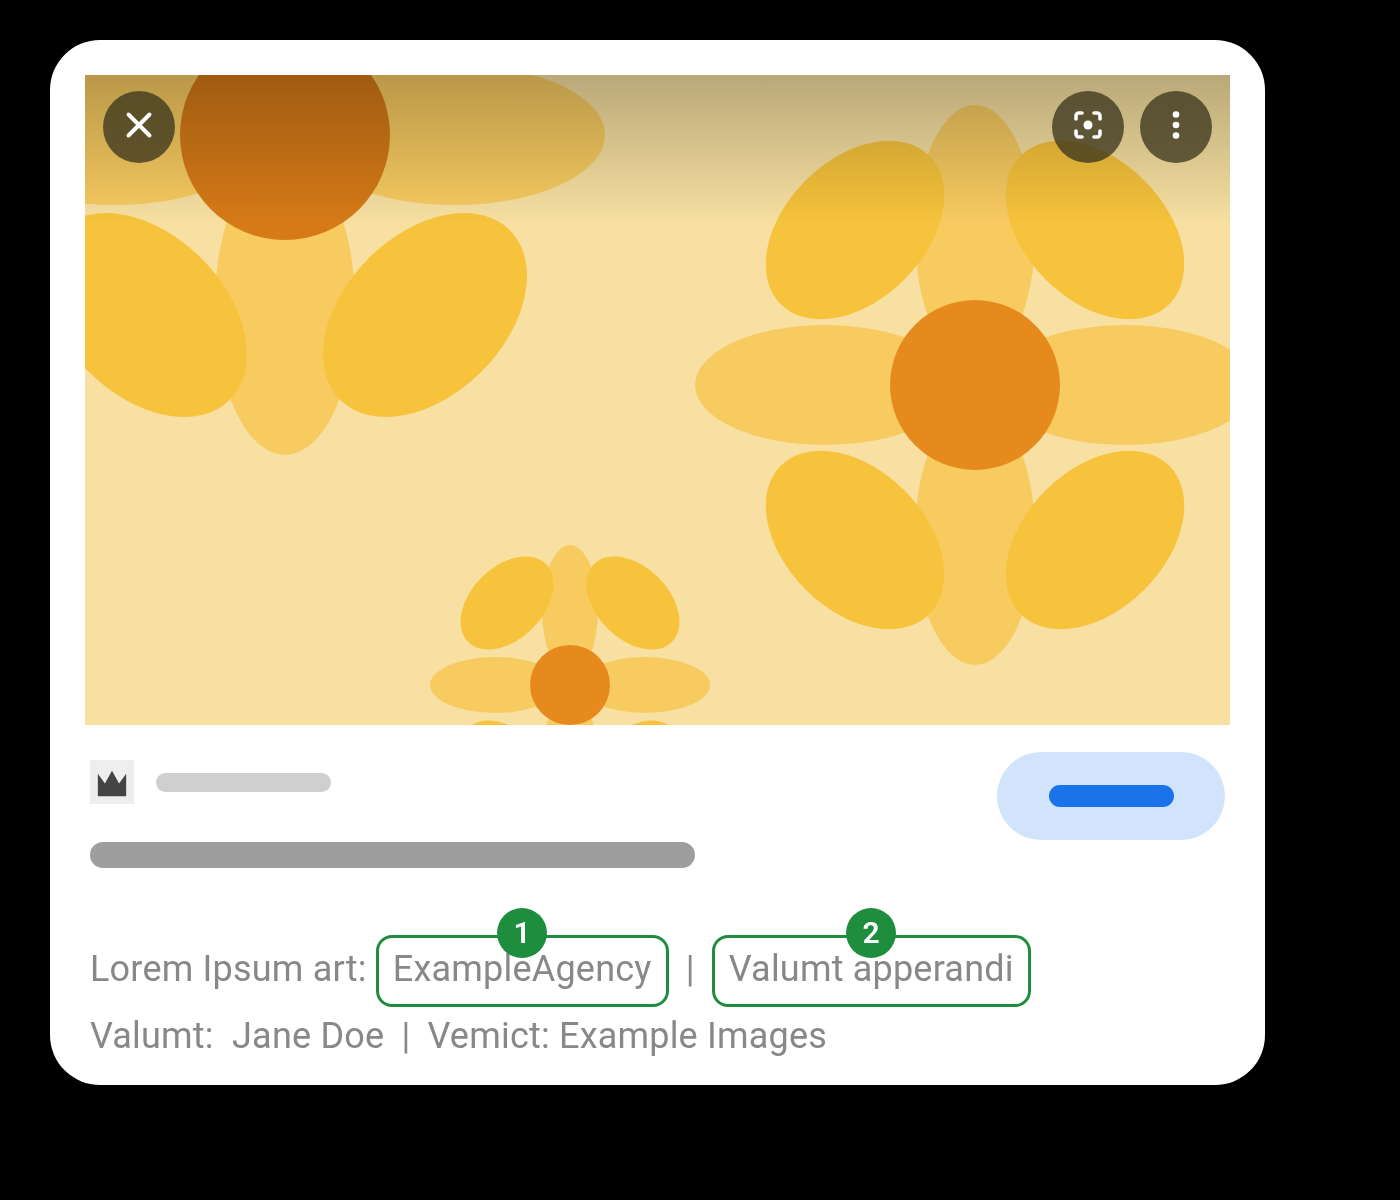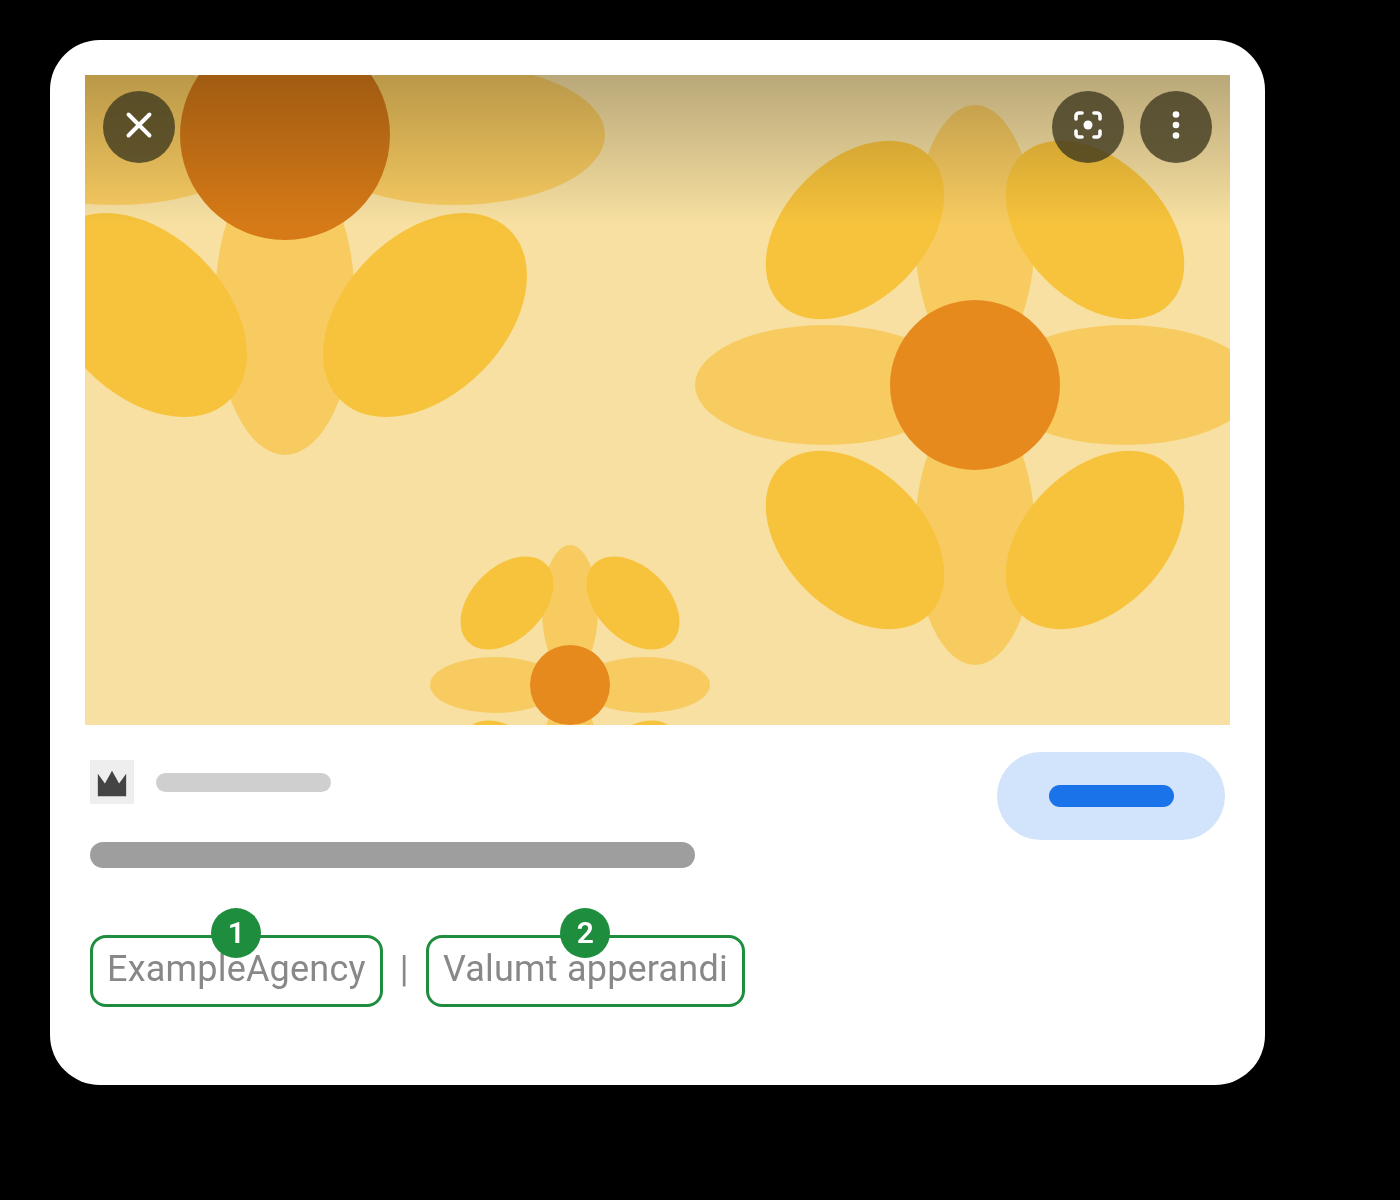--- a/index.html
+++ b/index.html
@@ -236,25 +236,33 @@
     </div>
     <div class="skel-short"></div>
   </div>
   <div class="skel-long"></div>
   <div class="chip">
     <div class="chip-inner"></div>
   </div>
 
   <div class="credits">
     <div class="row">
+      <span>Lorem Ipsum art:</span>
       <span class="callout">
         <span class="badge">1</span>
         <span>ExampleAgency</span>
       </span>
       <span class="sep">|</span>
       <span class="callout">
         <span class="badge">2</span>
         <span>Valumt apperandi</span>
       </span>
     </div>
+    <div class="row">
+      <span>Valumt:</span>&nbsp;
+      <span>Jane Doe</span>
+      <span class="sep">|</span>
+      <span>Vemict:</span>
+      <span>Example Images</span>
+    </div>
   </div>
 
 </div>
 
 </body></html>

